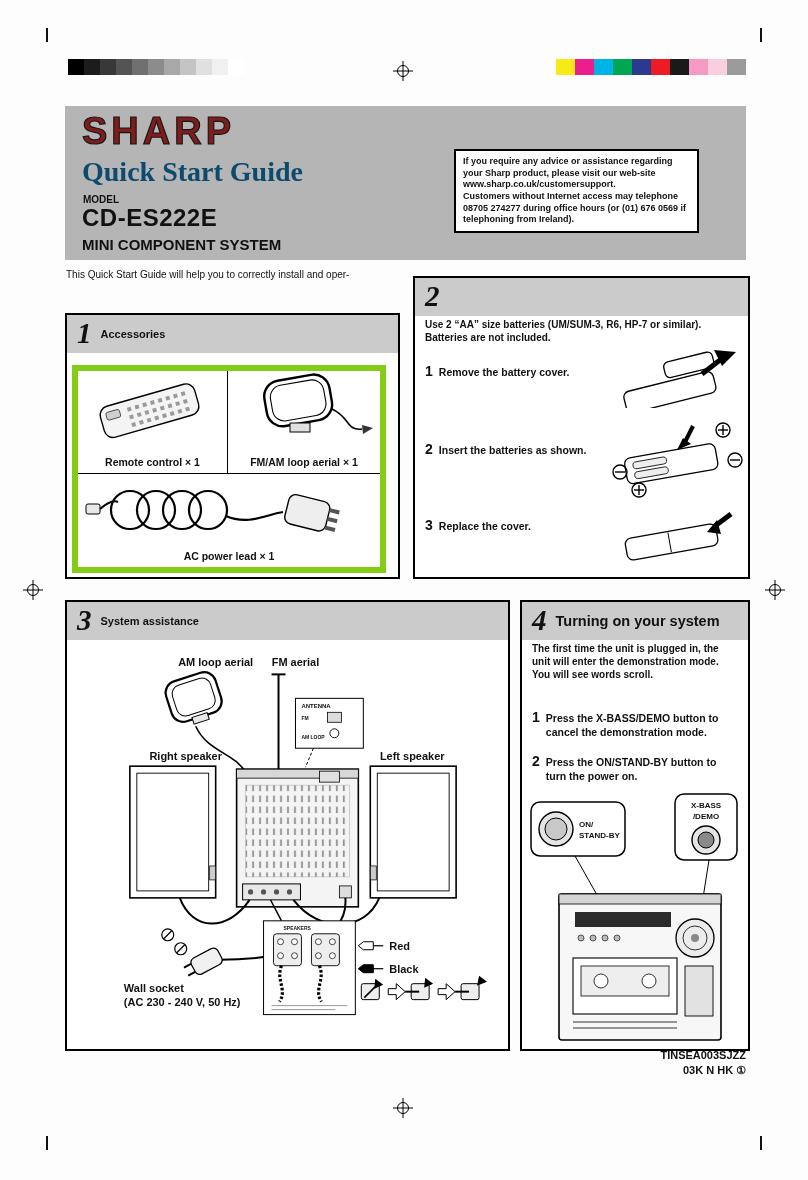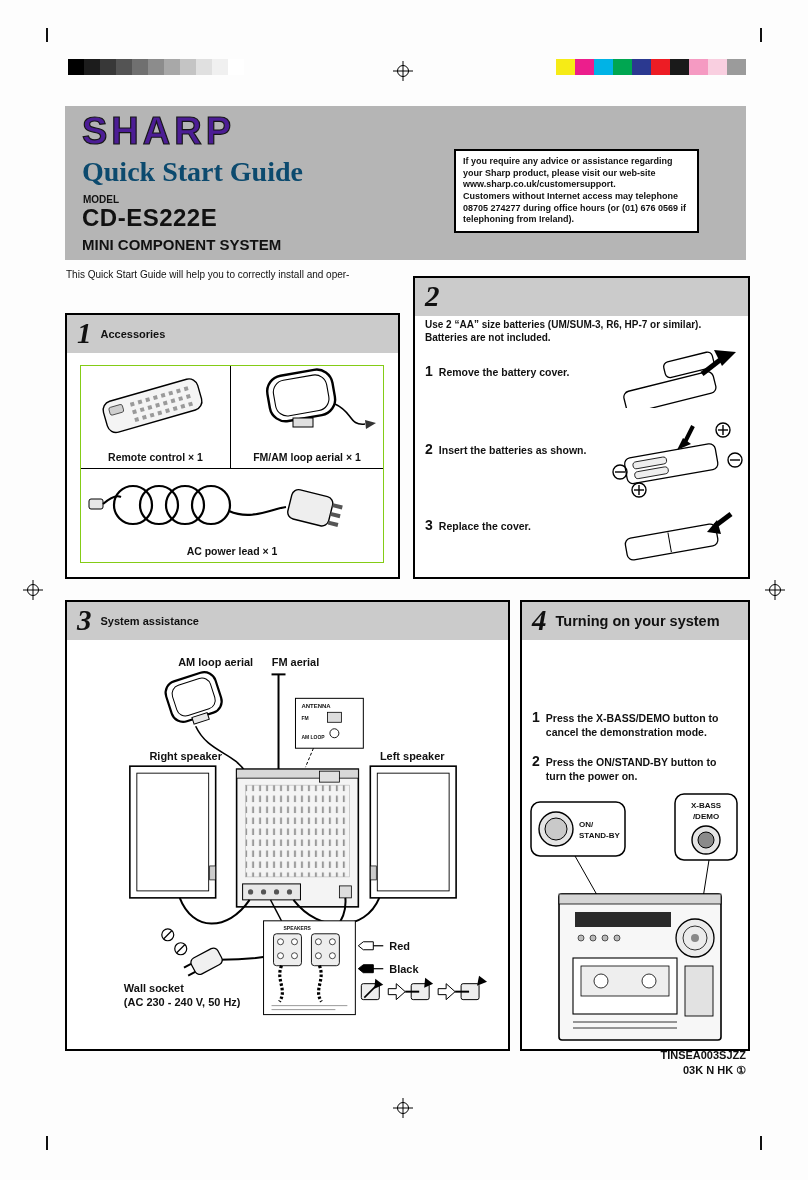--- a/index.html
+++ b/index.html
@@ -11,21 +11,21 @@
   .sq{height:16px;}
   .grayscale .sq{width:16px;}
   .colorbar .sq{width:19px;}
 
   
   .regmark{position:absolute;width:20px;height:20px;}
   .tick{position:absolute;width:2px;height:14px;background:#111;}
 
   
   .header-block{position:absolute;left:65px;top:106px;width:681px;height:154px;background:#b5b5b5;}
-  .sharp-logo{position:absolute;left:17px;top:4px;font-size:38px;font-weight:bold;letter-spacing:4px;color:#4c1d95;-webkit-text-stroke:1.2px #161616;}
+  .sharp-logo{position:absolute;left:17px;top:4px;font-size:38px;font-weight:bold;letter-spacing:4px;color:#7f1d1d;-webkit-text-stroke:1.2px #161616;}
   .qsg-title{position:absolute;left:17px;top:50px;font-family:"Liberation Serif",serif;font-size:28px;font-weight:bold;color:#0c4a6e;}
   .model-label{position:absolute;left:18px;top:88px;font-size:10px;font-weight:bold;}
   .model-number{position:absolute;left:17px;top:98px;font-size:24px;font-weight:bold;letter-spacing:0.5px;}
   .system-sub{position:absolute;left:17px;top:130px;font-size:15px;font-weight:bold;}
   .notice-box{position:absolute;left:389px;top:43px;width:227px;background:#fff;border:2px solid #000;
               padding:5px 7px;font-size:9px;font-weight:bold;line-height:1.3;}
   .notice-box p{margin:0;}
 
   
   .intro{position:absolute;left:66px;top:268px;font-size:10px;font-weight:normal;line-height:1.35;}
@@ -33,21 +33,21 @@
 
   
   .section{position:absolute;background:#fff;border:2px solid #000;}
   .sec-header{height:38px;background:#cbcbcb;display:flex;align-items:center;}
   .sec-num{font-family:"Liberation Serif",serif;font-style:italic;font-weight:bold;font-size:29px;margin:0 9px 2px 10px;line-height:1;}
   .sec-title{font-size:11px;font-weight:bold;white-space:nowrap;}
   .sec-title.mid{font-size:15.5px;}
   .sec-title.small{font-size:14.5px;}
 
   
-  .acc-table{position:absolute;left:13px;top:50px;width:302px;height:196px;border:1px solid #84cc16;}
+  .acc-table{position:absolute;left:5px;top:50px;width:302px;height:196px;border:6px solid #84cc16;}
   .acc-cell{position:absolute;overflow:hidden;}
   .acc-tl{left:0;top:0;width:149px;height:102px;border-right:1px solid #000;border-bottom:1px solid #000;}
   .acc-tr{left:150px;top:0;right:0;height:102px;border-bottom:1px solid #000;}
   .acc-b{left:0;top:103px;right:0;bottom:0;}
   .acc-label{position:absolute;bottom:5px;left:0;width:100%;text-align:center;font-size:10.5px;font-weight:bold;white-space:nowrap;}
 
   
   .step{position:absolute;left:10px;display:flex;gap:6px;}
   .step-num{font-weight:bold;font-size:14px;line-height:1.1;}
   .step-text{font-weight:bold;font-size:10.5px;line-height:1.3;padding-top:2px;}
@@ -391,20 +391,21 @@
         </g>
       </g>
     </svg>
   </div>
 
   <div class="section" style="left:520px;top:600px;width:226px;height:447px;">
     <div class="sec-header">
       <span class="sec-num">4</span>
       <span class="sec-title small">Turning on your system</span>
     </div>
+    <div class="sec-intro" style="width:202px;">The first time the unit is plugged in, the unit will enter the demonstration mode. You will see words scroll.</div>
 
     <div class="step" style="top:108px;width:204px;">
       <span class="step-num">1</span>
       <span class="step-text">Press the X-BASS/DEMO button to cancel the demonstration mode.</span>
     </div>
     <div class="step" style="top:152px;width:204px;">
       <span class="step-num">2</span>
       <span class="step-text">Press the ON/STAND-BY button to turn the power on.</span>
     </div>
 

